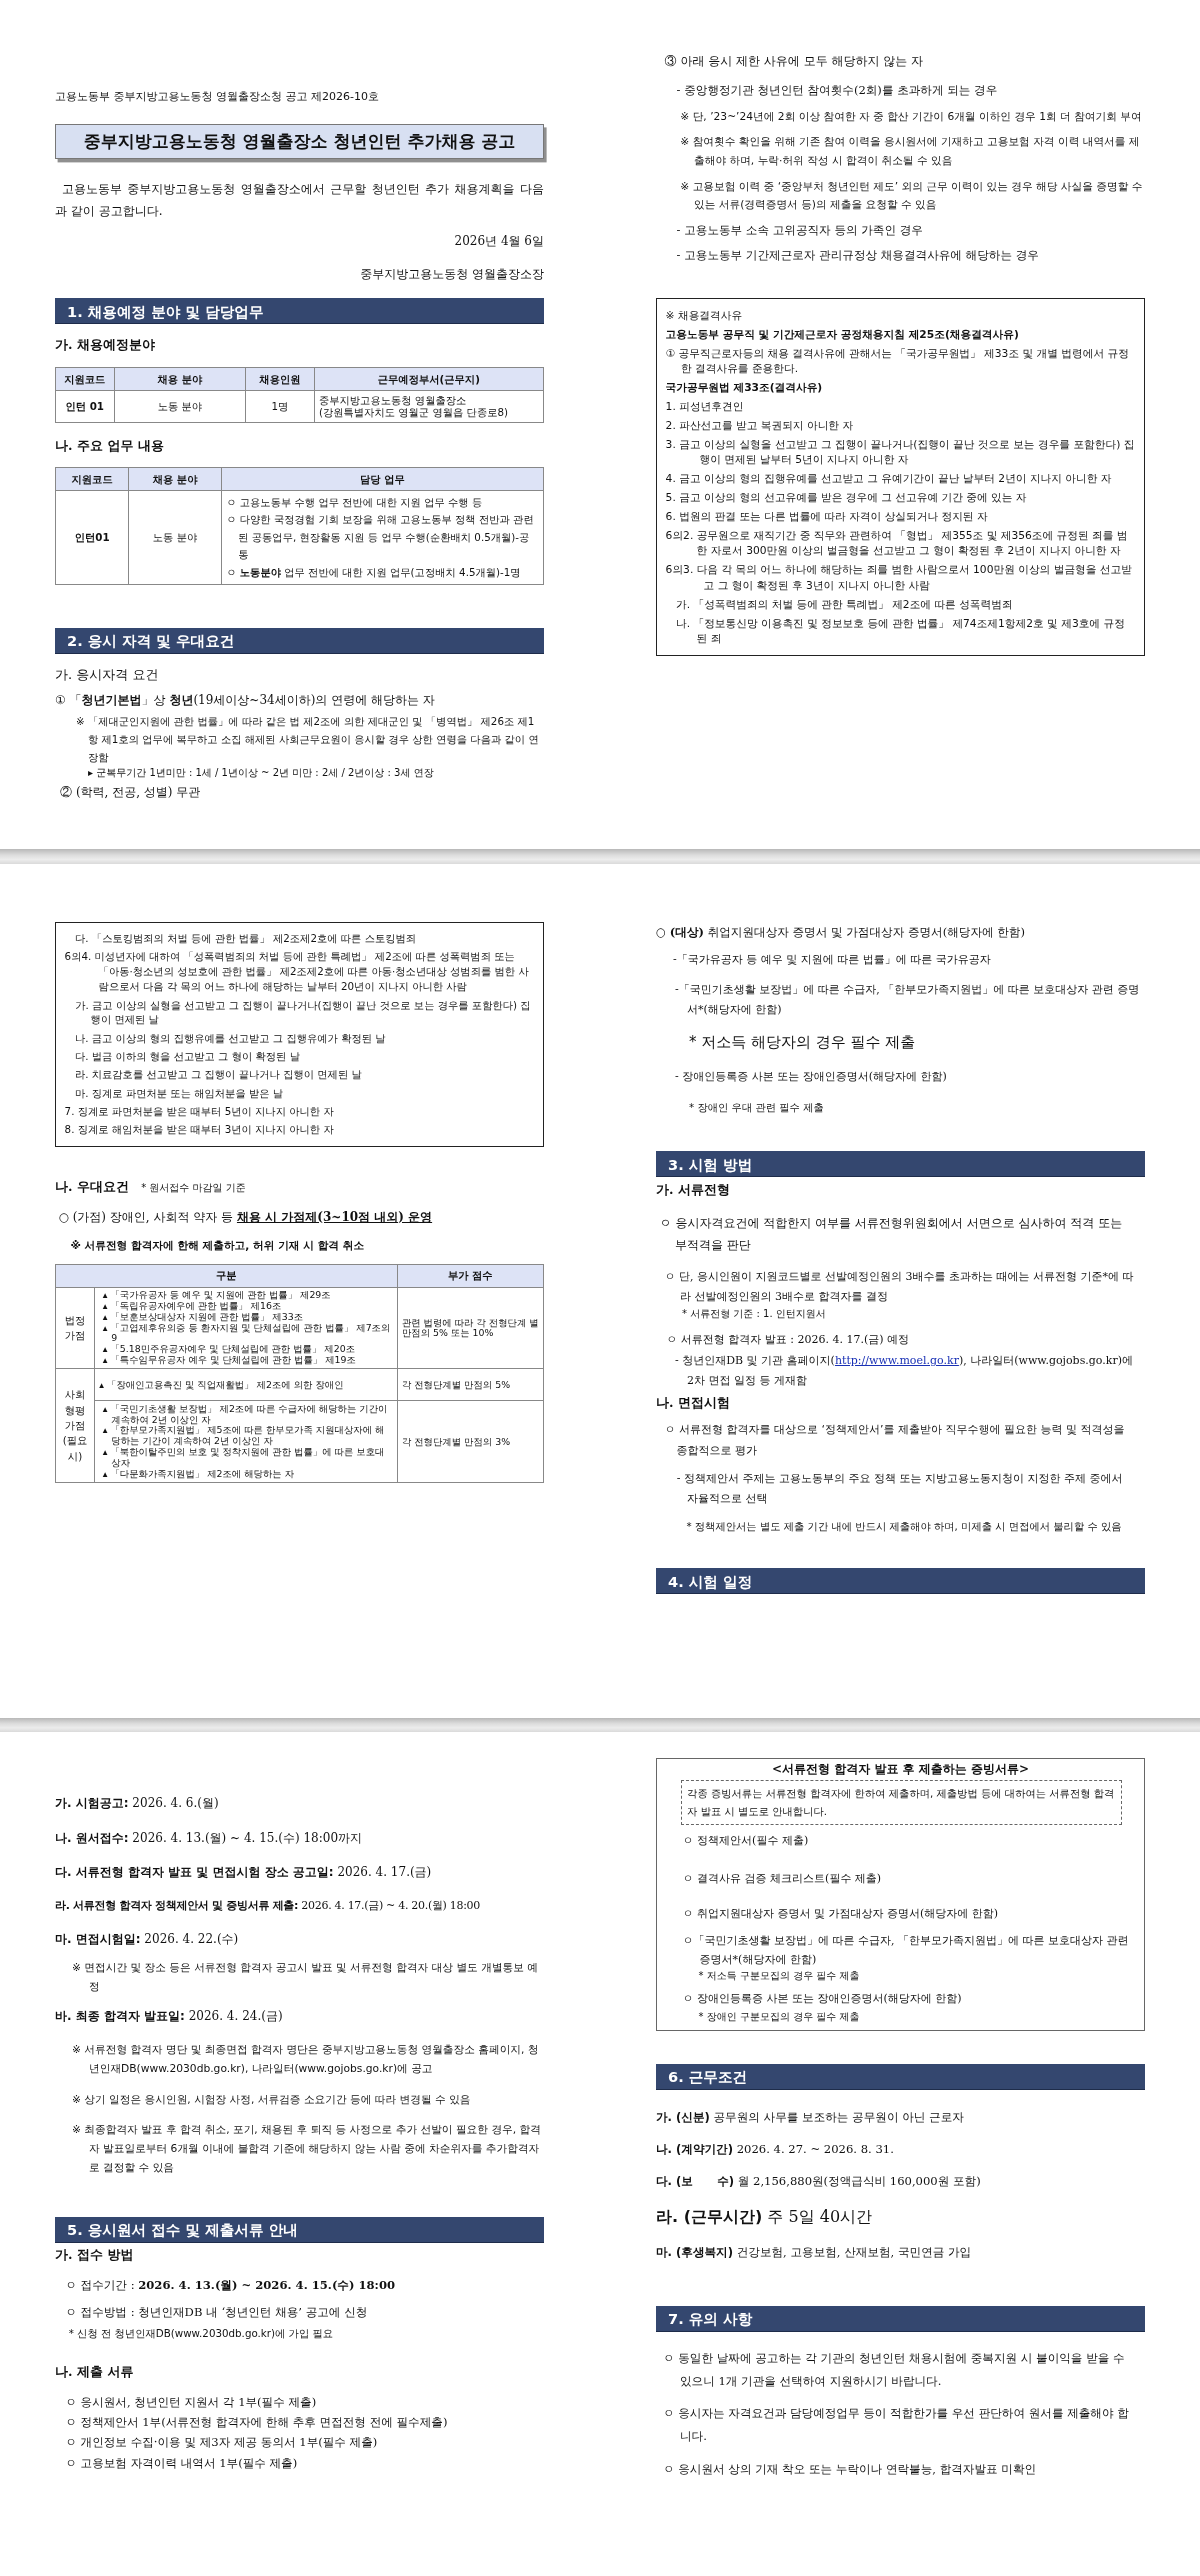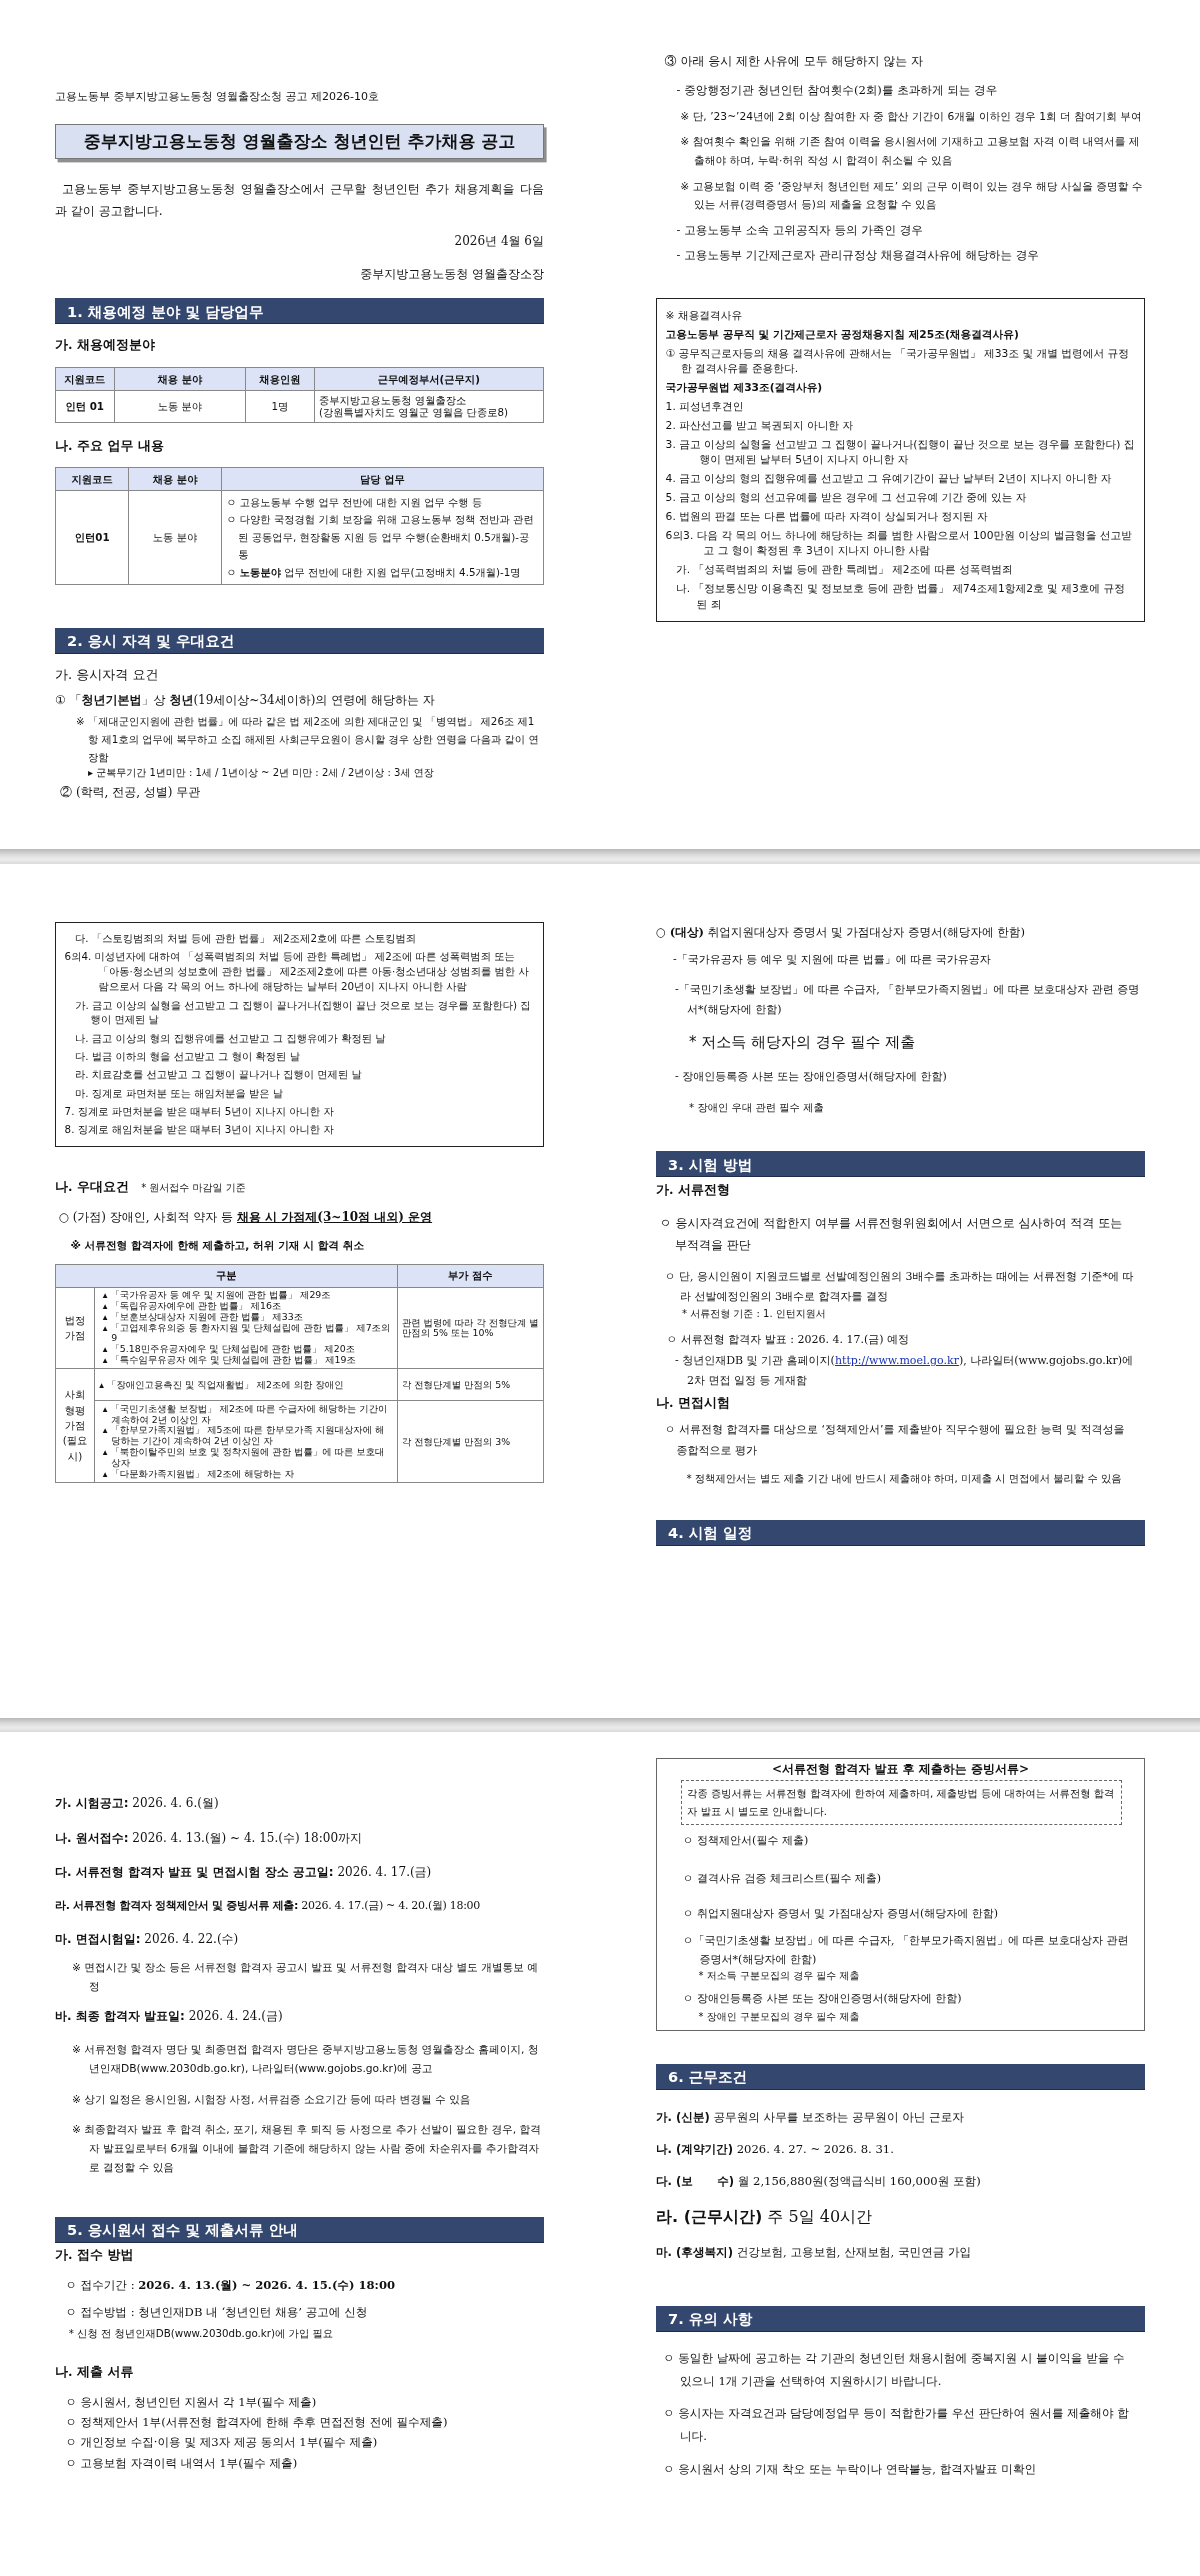--- a/index.html
+++ b/index.html
@@ -111,20 +111,21 @@
       <p>※ 채용결격사유</p>
       <p class="bold">고용노동부 공무직 및 기간제근로자 공정채용지침 제25조(채용결격사유)</p>
       <p class="hang" style="padding-left:15.4px;text-indent:-15.4px;">① 공무직근로자등의 채용 결격사유에 관해서는 「국가공무원법」 제33조 및 개별 법령에서 규정한 결격사유를 준용한다.</p>
       <p class="bold">국가공무원법 제33조(결격사유)</p>
       <p>1. 피성년후견인</p>
       <p>2. 파산선고를 받고 복권되지 아니한 자</p>
       <p style="padding-left:34px;text-indent:-34px;">3. 금고 이상의 실형을 선고받고 그 집행이 끝나거나(집행이 끝난 것으로 보는 경우를 포함한다) 집행이 면제된 날부터 5년이 지나지 아니한 자</p>
       <p style="padding-left:34px;text-indent:-34px;">4. 금고 이상의 형의 집행유예를 선고받고 그 유예기간이 끝난 날부터 2년이 지나지 아니한 자</p>
       <p>5. 금고 이상의 형의 선고유예를 받은 경우에 그 선고유예 기간 중에 있는 자</p>
       <p>6. 법원의 판결 또는 다른 법률에 따라 자격이 상실되거나 정지된 자</p>
+      <p style="padding-left:31px;text-indent:-31px;">6의2. 공무원으로 재직기간 중 직무와 관련하여 「형법」 제355조 및 제356조에 규정된 죄를 범한 자로서 300만원 이상의 벌금형을 선고받고 그 형이 확정된 후 2년이 지나지 아니한 자</p>
       <p style="padding-left:38px;text-indent:-38px;">6의3. 다음 각 목의 어느 하나에 해당하는 죄를 범한 사람으로서 100만원 이상의 벌금형을 선고받고 그 형이 확정된 후 3년이 지나지 아니한 사람</p>
       <p style="padding-left:31px;text-indent:-20.6px;">가. 「성폭력범죄의 처벌 등에 관한 특례법」 제2조에 따른 성폭력범죄</p>
       <p style="padding-left:31px;text-indent:-20.6px;">나. 「정보통신망 이용촉진 및 정보보호 등에 관한 법률」 제74조제1항제2호 및 제3호에 규정된 죄</p>
     </div>
   </div>
 </div>
 
 <div class="sep"></div>
 
 <div class="band band2">
@@ -202,20 +203,21 @@
     <div class="sub bold" style="margin-top:3.4px;">가. 서류전형</div>
     <div class="serif" style="margin-top:12px;font-size:12px;padding-left:19px;text-indent:-15.4px;line-height:1.9;width:480px;">ㅇ 응시자격요건에 적합한지 여부를 서류전형위원회에서 서면으로 심사하여 적격 또는 부적격을 판단</div>
     <div class="serif" style="margin-top:10.3px;font-size:11px;padding-left:24px;text-indent:-15.4px;line-height:1.8;width:480px;">ㅇ 단, 응시인원이 지원코드별로 선발예정인원의 3배수를 초과하는 때에는 서류전형 기준*에 따라 선발예정인원의 3배수로 합격자를 결정</div>
     <div style="font-size:10px;padding-left:26px;">* 서류전형 기준 : 1. 인턴지원서</div>
     <div class="serif" style="margin-top:10.3px;font-size:11px;padding-left:10.3px;">ㅇ 서류전형 합격자 발표 : 2026. 4. 17.(금) 예정</div>
     <div class="serif" style="margin-top:3.4px;font-size:11px;padding-left:31px;text-indent:-12px;line-height:1.8;width:480px;">
       <span>- 청년인재DB 및 기관 홈페이지(</span><span class="link">http://www.moel.go.kr</span><span>), 나라일터(www.gojobs.go.kr)에 2차 면접 일정 등 게재함</span>
     </div>
     <div class="sub bold" style="margin-top:3.4px;">나. 면접시험</div>
     <div style="margin-top:6.9px;font-size:11px;padding-left:20.6px;text-indent:-12px;line-height:1.9;width:480px;">ㅇ 서류전형 합격자를 대상으로 ‘정책제안서’를 제출받아 직무수행에 필요한 능력 및 적격성을 종합적으로 평가</div>
+    <div class="serif" style="margin-top:6.9px;font-size:11px;padding-left:31px;text-indent:-10.3px;line-height:1.9;width:480px;">- 정책제안서 주제는 고용노동부의 주요 정책 또는 지방고용노동지청이 지정한 주제 중에서 자율적으로 선택</div>
     <div style="margin-top:6.9px;font-size:10.3px;padding-left:39px;text-indent:-8.6px;line-height:1.75;width:480px;">* 정책제안서는 별도 제출 기간 내에 반드시 제출해야 하며, 미제출 시 면접에서 불리할 수 있음</div>
 
     <div class="secbar" style="margin-top:33px;width:489px;">4. 시험 일정</div>
   </div>
 </div>
 
 <div class="sep"></div>
 
 <div class="band band3">
   <div class="col colL">

